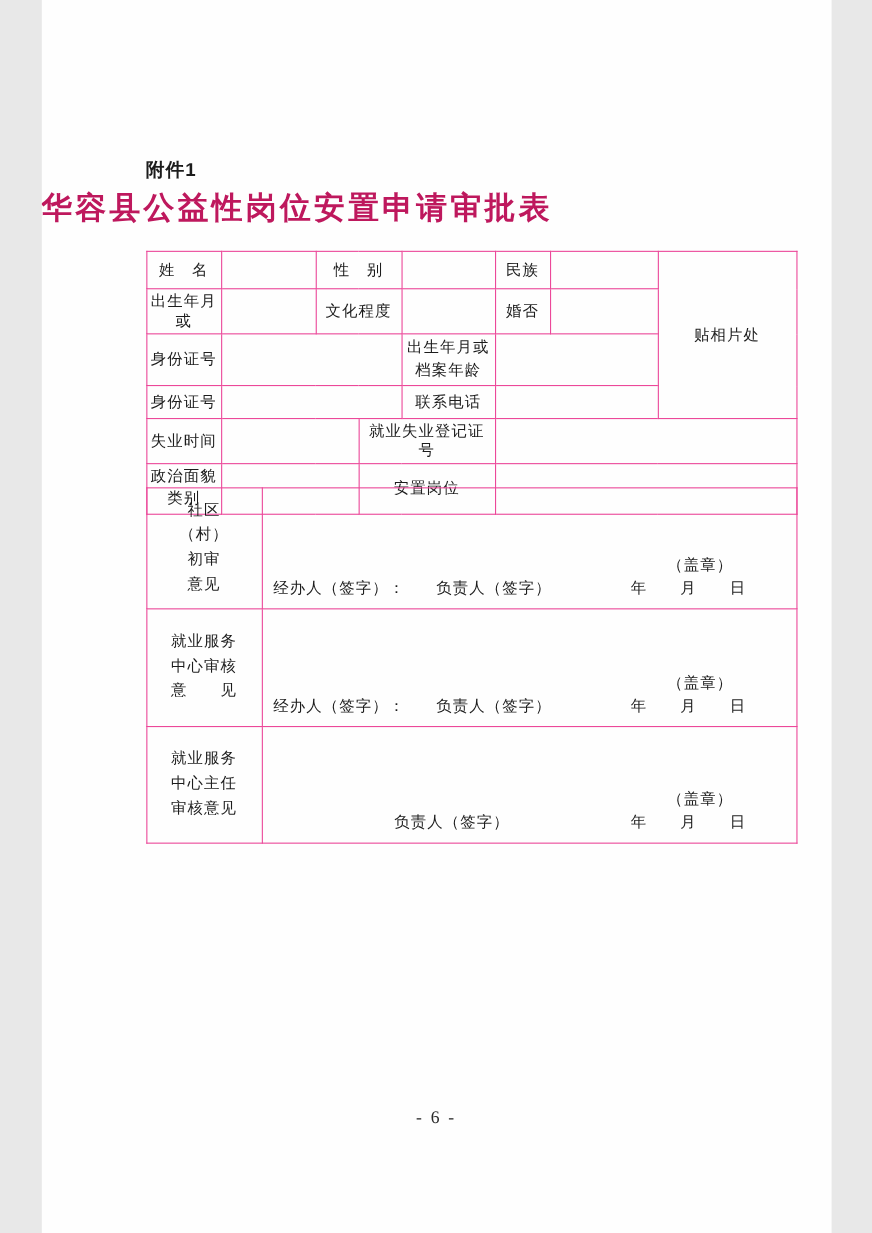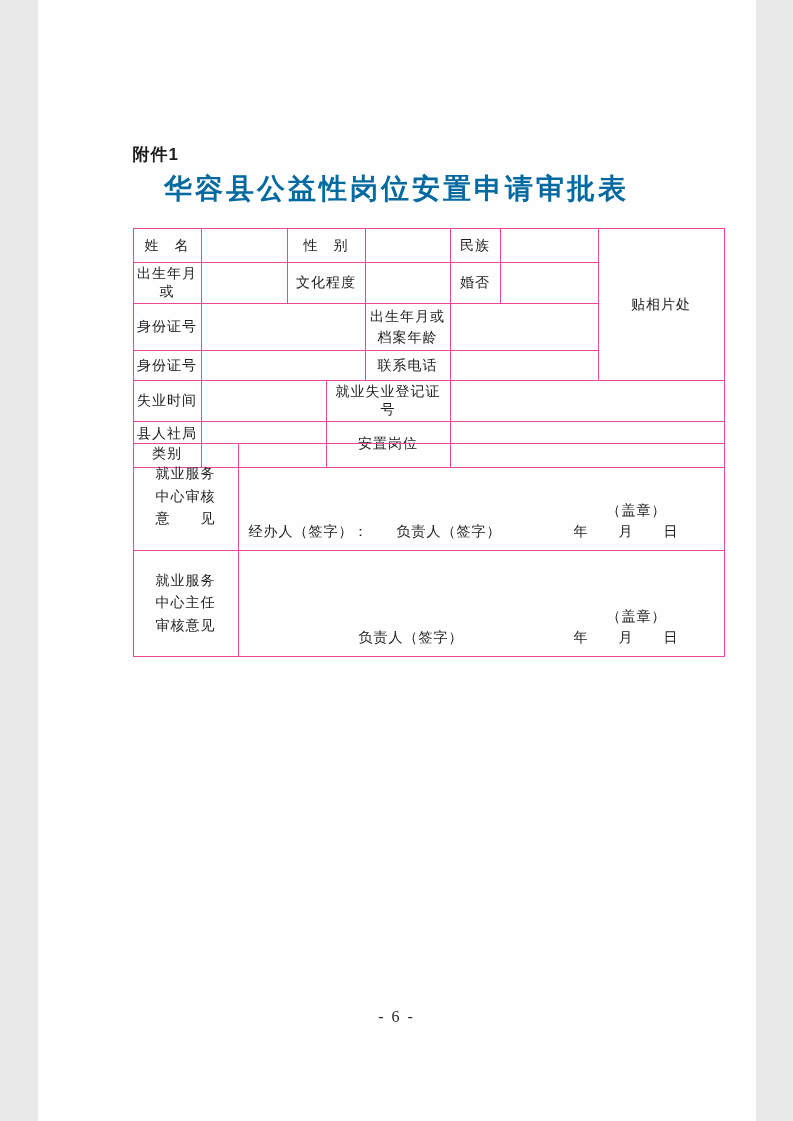--- a/index.html
+++ b/index.html
@@ -12,24 +12,23 @@
     font-family:"Liberation Serif","DejaVu Serif",serif;
     overflow:hidden;
   }
   .attachment{
     position:absolute;left:95px;top:143px;
     font-family:"Liberation Sans","DejaVu Sans",sans-serif;
     font-weight:600;font-size:17px;letter-spacing:1px;
   }
   .title{
     position:absolute;left:0;top:170px;width:100%;
-    text-align:center;
     font-family:"Liberation Sans","DejaVu Sans",sans-serif;
     font-weight:700;font-size:28px;letter-spacing:3px;
-    color:#0369a1;
+    color:#be185d;
   }
   .tbl{
     border-collapse:collapse;
     table-layout:fixed;
     position:absolute;left:95px;
     width:591px;
   }
   .tbl.info{top:228px;}
   .tbl.sections{top:443px;}
   .tbl td{
@@ -130,36 +129,50 @@
       <td>联系电话</td>
       <td colspan="2"></td>
     </tr>
     <tr style="height:31px">
       <td>失业时间</td>
       <td colspan="2"></td>
       <td colspan="2">就业失业登记证号</td>
       <td colspan="3"></td>
     </tr>
     <tr style="height:42px">
-      <td class="ml">县人社局
+      <td class="ml">政治面貌
 类别</td>
       <td colspan="2"></td>
       <td colspan="2">安置岗位</td>
       <td colspan="3"></td>
     </tr>
   </tbody>
     </table>
 
   <table class="tbl sections">
     <colgroup>
       <col style="width:105px">
         <col style="width:486px">
     </colgroup>
 
     <tbody>
+        <tr style="height:110px">
+      <td class="sec-label">社区
+（村）
+初审
+意见</td>
+      <td class="sec-content">
+        <div class="seal-line">（盖章）</div>
+        <div class="sign-line">
+          <span class="op">经办人（签字）：</span>
+          <span class="mg">负责人（签字）</span>
+          <span class="dt">年　　月　　日</span>
+        </div>
+      </td>
+    </tr>
 
 
     <tr style="height:107px">
       <td class="sec-label">就业服务
 中心审核
 意　　见</td>
       <td class="sec-content">
         <div class="seal-line">（盖章）</div>
         <div class="sign-line">
           <span class="op">经办人（签字）：</span>

